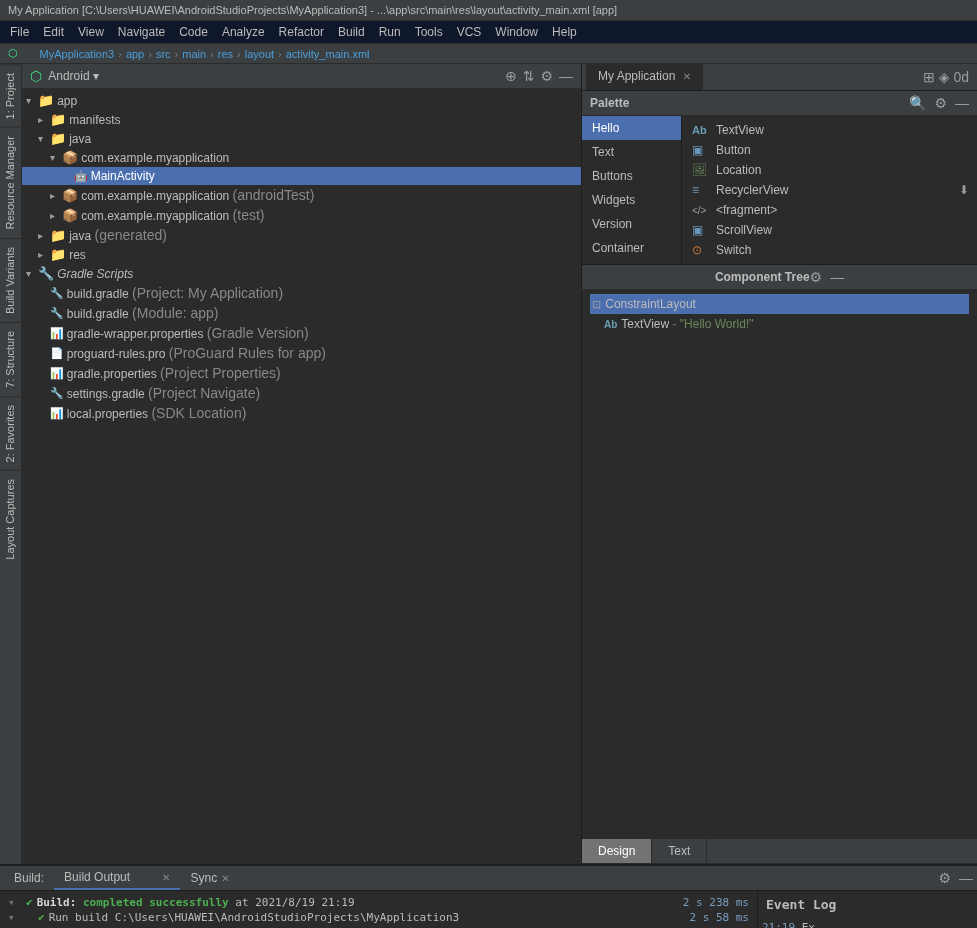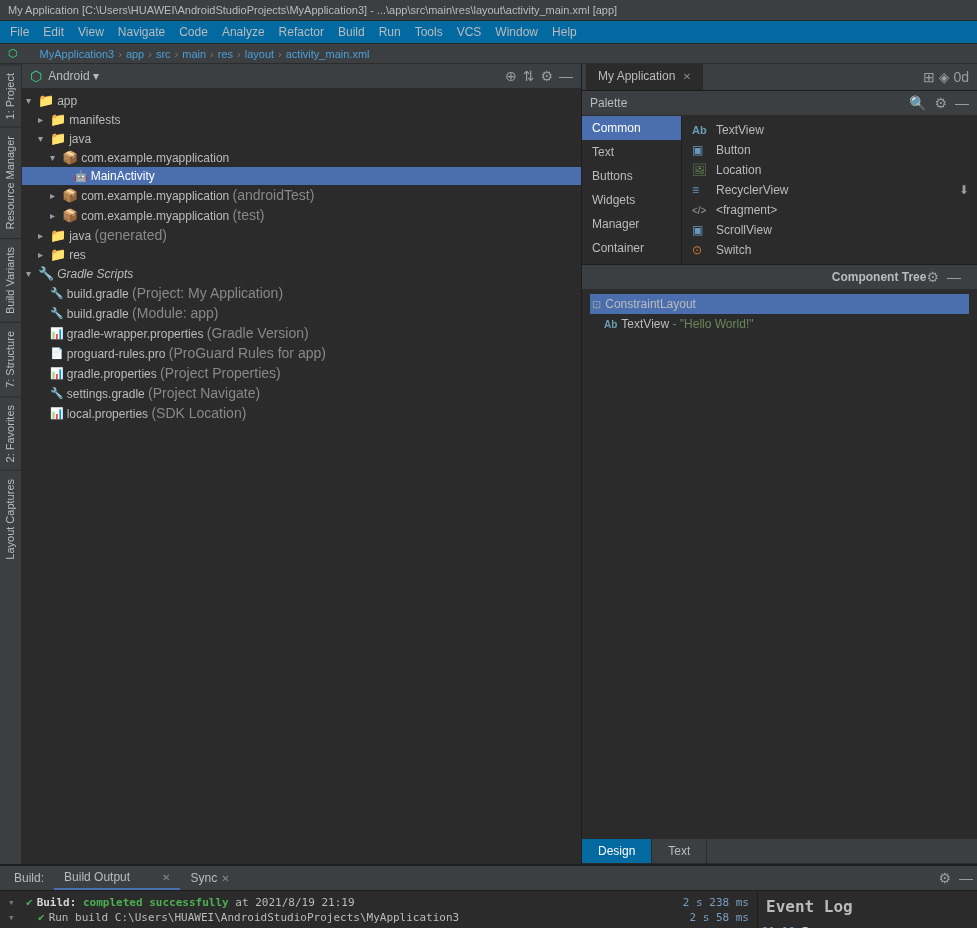--- a/index.html
+++ b/index.html
@@ -2,21 +2,21 @@
 <html><head>
   <meta charset="utf-8">
   <style>
     * { box-sizing: border-box; margin: 0; padding: 0; }
     body { font-family: 'Segoe UI', Arial, sans-serif; font-size: 12px; background: #3c3f41; color: #bbbbbb; width: 977px; height: 928px; overflow: hidden; }
 
     
     #title-bar { background: #3c3f41; color: #bbbbbb; padding: 4px 8px; font-size: 11px; border-bottom: 1px solid #2b2b2b; white-space: nowrap; overflow: hidden; }
 
     
-    #menu-bar { background: #0369a1; display: flex; gap: 2px; padding: 2px 4px; border-bottom: 1px solid #2b2b2b; }
+    #menu-bar { background: #0f172a; display: flex; gap: 2px; padding: 2px 4px; border-bottom: 1px solid #2b2b2b; }
     #menu-bar span { color: #bbbbbb; padding: 2px 6px; cursor: pointer; font-size: 12px; }
 
     
     #breadcrumb { background: #3c3f41; padding: 3px 8px; border-bottom: 1px solid #2b2b2b; display: flex; align-items: center; gap: 4px; font-size: 11px; color: #bbbbbb; }
     #breadcrumb span { color: #bbbbbb; }
 
     
     #main { display: flex; height: calc(928px - 108px - 20px); }
 
     
@@ -48,50 +48,50 @@
     
     #editor-tabs { background: #3c3f41; display: flex; align-items: center; border-bottom: 1px solid #1e1e1e; padding: 0 4px; }
     .editor-tab { padding: 5px 12px; font-size: 12px; color: #bbbbbb; cursor: pointer; border-bottom: 2px solid transparent; }
     .editor-tab.active { color: #bbbbbb; background: #2b2b2b; }
     .editor-tab-close { font-size: 10px; margin-left: 4px; color: #888; }
 
     
     #palette-component-area { display: flex; flex-direction: column; flex: 1; }
 
     #palette-header { background: #3c3f41; padding: 4px 8px; display: flex; align-items: center; justify-content: space-between; border-bottom: 1px solid #2b2b2b; font-size: 12px; color: #bbbbbb; }
-    #palette-header-left { font-weight: normal; }
+    #palette-header-left { font-weight: bold; }
     #palette-header-right { display: flex; gap: 8px; align-items: center; }
 
     #palette-body { display: flex; border-bottom: 1px solid #1e1e1e; background: #2b2b2b; flex: 0 0 auto; }
     #palette-categories { width: 100px; border-right: 1px solid #1e1e1e; background: #2b2b2b; }
     .palette-cat { padding: 5px 10px; font-size: 12px; color: #bbbbbb; cursor: pointer; }
     .palette-cat.selected { background: #4b6eaf; color: #fff; }
 
     #palette-items { flex: 1; padding: 4px; }
     .palette-item { display: flex; align-items: center; padding: 3px 6px; cursor: pointer; font-size: 12px; color: #bbbbbb; }
     .pi-icon { width: 20px; font-size: 12px; color: #9a9da0; margin-right: 4px; }
     .pi-label { font-size: 12px; }
 
     
     #component-tree-section { flex: 1; background: #2b2b2b; display: flex; flex-direction: column; overflow: hidden; }
-    #ct-header { background: #3c3f41; padding: 4px 16px; display: flex; align-items: center; justify-content: flex-end; border-bottom: 1px solid #2b2b2b; font-size: 12px; }
+    #ct-header { background: #3c3f41; padding: 4px 8px; display: flex; align-items: center; justify-content: center; border-bottom: 1px solid #2b2b2b; font-size: 12px; }
     #ct-header-left { font-weight: bold; color: #bbbbbb; }
     #ct-header-right { display: flex; gap: 8px; }
     #ct-body { flex: 1; padding: 4px 8px; font-size: 12px; }
     .ct-item { display: flex; align-items: center; padding: 3px 2px; cursor: pointer; }
     .ct-item.selected { background: #4b6eaf; }
     .ct-indent { display: inline-block; width: 12px; }
     .ct-icon { color: #9a9da0; margin-right: 4px; font-size: 11px; }
     .ct-label { color: #bbbbbb; font-size: 12px; }
     .ct-label .ct-text { color: #6a8759; font-size: 12px; }
 
     
     #design-text-tabs { background: #3c3f41; display: flex; border-top: 1px solid #2b2b2b; border-bottom: 1px solid #2b2b2b; }
     .dt-tab { padding: 5px 16px; font-size: 12px; color: #bbbbbb; cursor: pointer; border-right: 1px solid #2b2b2b; }
-    .dt-tab.active { background: #0369a1; color: #fff; }
+    .dt-tab.active { background: #737373; color: #fff; }
 
     
     #bottom-panel { height: 230px; background: #2b2b2b; border-top: 2px solid #1e1e1e; display: flex; flex-direction: column; }
     #bottom-tabs-bar { background: #3c3f41; display: flex; align-items: center; padding: 0 4px; border-bottom: 1px solid #1e1e1e; }
     .bottom-tab { padding: 4px 10px; font-size: 12px; color: #bbbbbb; cursor: pointer; display: flex; align-items: center; gap: 4px; }
     .bottom-tab.active { color: #bbbbbb; border-bottom: 2px solid #4b6eaf; gap: 32px; }
     .bottom-tab-close { font-size: 10px; color: #888; }
     #bottom-toolbar-right { margin-left: auto; display: flex; gap: 8px; align-items: center; }
 
     #bottom-content { display: flex; flex: 1; overflow: hidden; }
@@ -100,21 +100,21 @@
     .build-row .expand-arrow { width: 14px; color: #777; flex-shrink: 0; cursor: pointer; }
     .build-row .check-icon { color: #4caf50; margin-right: 4px; flex-shrink: 0; }
     .build-row .row-text { flex: 1; color: #bbbbbb; }
     .build-row .row-text .bold { font-weight: bold; color: #d4d4d4; }
     .build-row .row-text .success { color: #4caf50; font-weight: bold; }
     .build-row .row-time { color: #7a9ec2; margin-left: 8px; flex-shrink: 0; }
     .build-indent { display: inline-block; width: 16px; flex-shrink: 0; }
 
     
     #event-log { width: 220px; border-left: 1px solid #1e1e1e; overflow-y: auto; padding: 4px; font-size: 11px; font-family: monospace; }
-    #event-log-header { font-weight: bold; color: #bbbbbb; padding: 2px 4px; border-bottom: 1px solid #2b2b2b; font-size: 16px; margin-bottom: 4px; }
+    #event-log-header { font-weight: bold; color: #bbbbbb; padding: 2px 4px; border-bottom: 1px solid #2b2b2b; font-size: 13px; margin-bottom: 4px; }
     .el-row { padding: 2px 0; color: #bbbbbb; }
     .el-row .el-time { color: #7a9ec2; }
     .el-row .el-text { color: #bbbbbb; }
     .el-action { color: #4a9eda; cursor: pointer; margin-left: 2px; }
 
     
     ::-webkit-scrollbar { width: 8px; height: 8px; }
     ::-webkit-scrollbar-track { background: #2b2b2b; }
     ::-webkit-scrollbar-thumb { background: #555; border-radius: 2px; }
   </style>
@@ -326,25 +326,25 @@
         <div id="palette-header-left">Palette</div>
         <div id="palette-header-right">
           <span class="toolbar-icon">🔍</span>
           <span class="toolbar-icon">⚙</span>
           <span class="toolbar-icon">—</span>
         </div>
       </div>
 
       <div id="palette-body">
         <div id="palette-categories">
-          <div class="palette-cat selected">Common</div>
+          <div class="palette-cat selected">Hello</div>
           <div class="palette-cat">Text</div>
           <div class="palette-cat">Buttons</div>
           <div class="palette-cat">Widgets</div>
-          <div class="palette-cat">Manager</div>
+          <div class="palette-cat">Version</div>
           <div class="palette-cat">Container</div>
         </div>
         <div id="palette-items" style="position:relative;">
           <div class="palette-item">
             <span class="pi-icon" style="color:#6a9fb5; font-weight:bold; font-size:11px;">Ab</span>
             <span class="pi-label">TextView</span>
           </div>
           <div class="palette-item">
             <span class="pi-icon" style="color:#6897bb;">▣</span>
             <span class="pi-label">Button</span>

